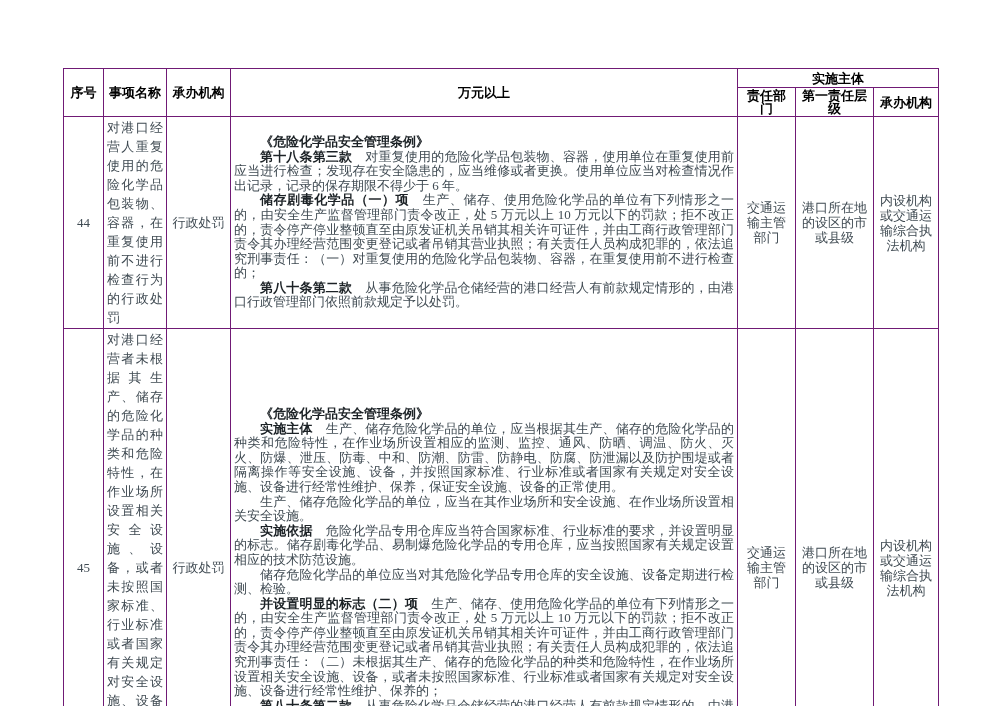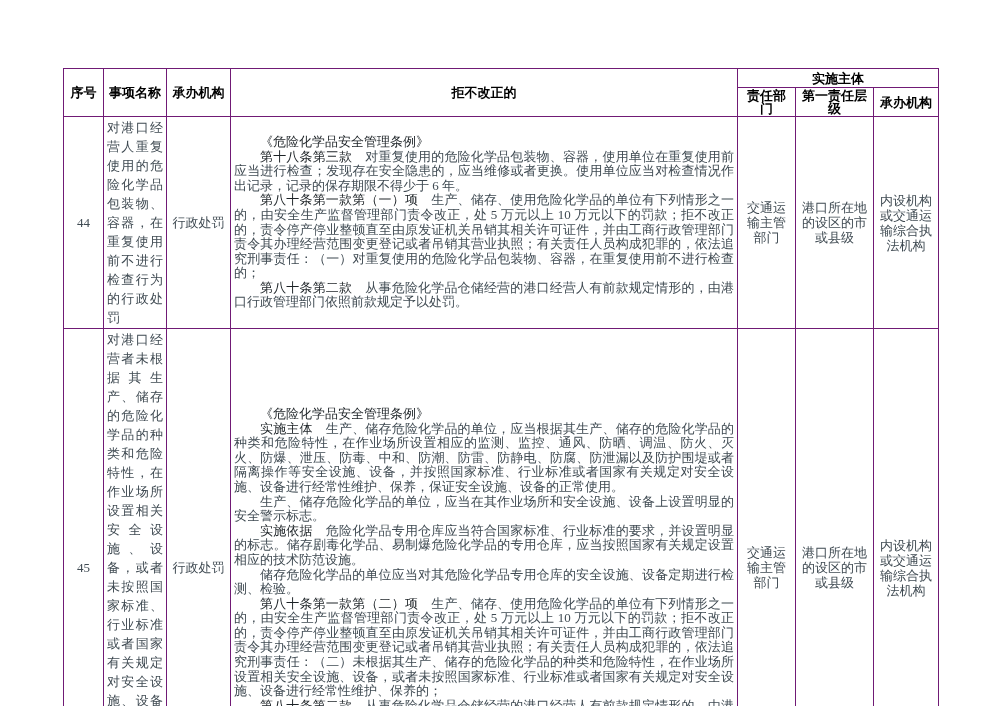--- a/index.html
+++ b/index.html
@@ -38,24 +38,24 @@
   }
   td.basis{
     vertical-align:middle;
     padding:2px 8px 2px 3px;
   }
   td.basis p{
     margin:0;line-height:14.6px;
     text-align:justify;text-indent:2em;
   }
   td.basis p.title{
-    font-weight:normal;color:#1c2226;
+    font-weight:bold;color:#1c2226;
   }
   td.basis .lbl{
-    font-weight:normal;color:#1c2226;
+    font-weight:bold;color:#1c2226;
   }
 </style>
 </head>
 <body>
 
 <div class="page">
   <table class="power">
     <colgroup>
       <col style="width:40px">
         <col style="width:63px">
@@ -63,55 +63,55 @@
       <col style="width:507px">
         <col style="width:58px">
         <col style="width:78px">
       <col style="width:65px">
     </colgroup>
     <thead>
       <tr class="hdr1">
         <th rowspan="2">序号</th>
         <th rowspan="2">事项名称</th>
         <th rowspan="2">承办机构</th>
-        <th rowspan="2">拒不改正的</th>
+        <th rowspan="2">万元以上</th>
         <th colspan="3">实施主体</th>
       </tr>
       <tr class="hdr2">
         <th>责任部门</th>
         <th>第一责任层级</th>
         <th>承办机构</th>
       </tr>
     </thead>
     <tbody>
       <tr class="row-44">
         <td class="center">44</td>
         <td class="name">对港口经营人重复使用的危险化学品包装物、容器，在重复使用前不进行检查行为的行政处罚</td>
         <td class="center">行政处罚</td>
         <td class="basis">
           <p class="title">《危险化学品安全管理条例》</p>
           <p><span class="lbl">第十八条第三款</span><span>　对重复使用的危险化学品包装物、容器，使用单位在重复使用前应当进行检查；发现存在安全隐患的，应当维修或者更换。使用单位应当对检查情况作出记录，记录的保存期限不得少于 6 年。</span></p>
-          <p><span class="lbl">第八十条第一款第（一）项</span><span>　生产、储存、使用危险化学品的单位有下列情形之一的，由安全生产监督管理部门责令改正，处 5 万元以上 10 万元以下的罚款；拒不改正的，责令停产停业整顿直至由原发证机关吊销其相关许可证件，并由工商行政管理部门责令其办理经营范围变更登记或者吊销其营业执照；有关责任人员构成犯罪的，依法追究刑事责任：（一）对重复使用的危险化学品包装物、容器，在重复使用前不进行检查的；</span></p>
+          <p><span class="lbl">储存剧毒化学品（一）项</span><span>　生产、储存、使用危险化学品的单位有下列情形之一的，由安全生产监督管理部门责令改正，处 5 万元以上 10 万元以下的罚款；拒不改正的，责令停产停业整顿直至由原发证机关吊销其相关许可证件，并由工商行政管理部门责令其办理经营范围变更登记或者吊销其营业执照；有关责任人员构成犯罪的，依法追究刑事责任：（一）对重复使用的危险化学品包装物、容器，在重复使用前不进行检查的；</span></p>
           <p><span class="lbl">第八十条第二款</span><span>　从事危险化学品仓储经营的港口经营人有前款规定情形的，由港口行政管理部门依照前款规定予以处罚。</span></p>
         </td>
         <td class="center">交通运输主管部门</td>
         <td class="center">港口所在地的设区的市或县级</td>
         <td class="center">内设机构或交通运输综合执法机构</td>
       </tr>
       <tr class="row-45">
         <td class="center">45</td>
         <td class="name">对港口经营者未根据其生产、储存的危险化学品的种类和危险特性，在作业场所设置相关安全设施、设备，或者未按照国家标准、行业标准或者国家有关规定对安全设施、设备进行经常性维护、保养行为的行政处罚</td>
         <td class="center">行政处罚</td>
         <td class="basis">
           <p class="title">《危险化学品安全管理条例》</p>
           <p><span class="lbl">实施主体</span><span>　生产、储存危险化学品的单位，应当根据其生产、储存的危险化学品的种类和危险特性，在作业场所设置相应的监测、监控、通风、防晒、调温、防火、灭火、防爆、泄压、防毒、中和、防潮、防雷、防静电、防腐、防泄漏以及防护围堤或者隔离操作等安全设施、设备，并按照国家标准、行业标准或者国家有关规定对安全设施、设备进行经常性维护、保养，保证安全设施、设备的正常使用。</span></p>
-          <p><span class="lbl"></span><span>生产、储存危险化学品的单位，应当在其作业场所和安全设施、设备上设置明显的安全警示标志。</span></p>
+          <p><span class="lbl"></span><span>生产、储存危险化学品的单位，应当在其作业场所和安全设施、在作业场所设置相关安全设施。</span></p>
           <p><span class="lbl">实施依据</span><span>　危险化学品专用仓库应当符合国家标准、行业标准的要求，并设置明显的标志。储存剧毒化学品、易制爆危险化学品的专用仓库，应当按照国家有关规定设置相应的技术防范设施。</span></p>
           <p><span class="lbl"></span><span>储存危险化学品的单位应当对其危险化学品专用仓库的安全设施、设备定期进行检测、检验。</span></p>
-          <p><span class="lbl">第八十条第一款第（二）项</span><span>　生产、储存、使用危险化学品的单位有下列情形之一的，由安全生产监督管理部门责令改正，处 5 万元以上 10 万元以下的罚款；拒不改正的，责令停产停业整顿直至由原发证机关吊销其相关许可证件，并由工商行政管理部门责令其办理经营范围变更登记或者吊销其营业执照；有关责任人员构成犯罪的，依法追究刑事责任：（二）未根据其生产、储存的危险化学品的种类和危险特性，在作业场所设置相关安全设施、设备，或者未按照国家标准、行业标准或者国家有关规定对安全设施、设备进行经常性维护、保养的；</span></p>
+          <p><span class="lbl">并设置明显的标志（二）项</span><span>　生产、储存、使用危险化学品的单位有下列情形之一的，由安全生产监督管理部门责令改正，处 5 万元以上 10 万元以下的罚款；拒不改正的，责令停产停业整顿直至由原发证机关吊销其相关许可证件，并由工商行政管理部门责令其办理经营范围变更登记或者吊销其营业执照；有关责任人员构成犯罪的，依法追究刑事责任：（二）未根据其生产、储存的危险化学品的种类和危险特性，在作业场所设置相关安全设施、设备，或者未按照国家标准、行业标准或者国家有关规定对安全设施、设备进行经常性维护、保养的；</span></p>
           <p><span class="lbl">第八十条第二款</span><span>　从事危险化学品仓储经营的港口经营人有前款规定情形的，由港口行政管理部门依照前款规定予以处罚。</span></p>
         </td>
         <td class="center">交通运输主管部门</td>
         <td class="center">港口所在地的设区的市或县级</td>
         <td class="center">内设机构或交通运输综合执法机构</td>
       </tr>
     </tbody>
   </table>
 </div>
 

